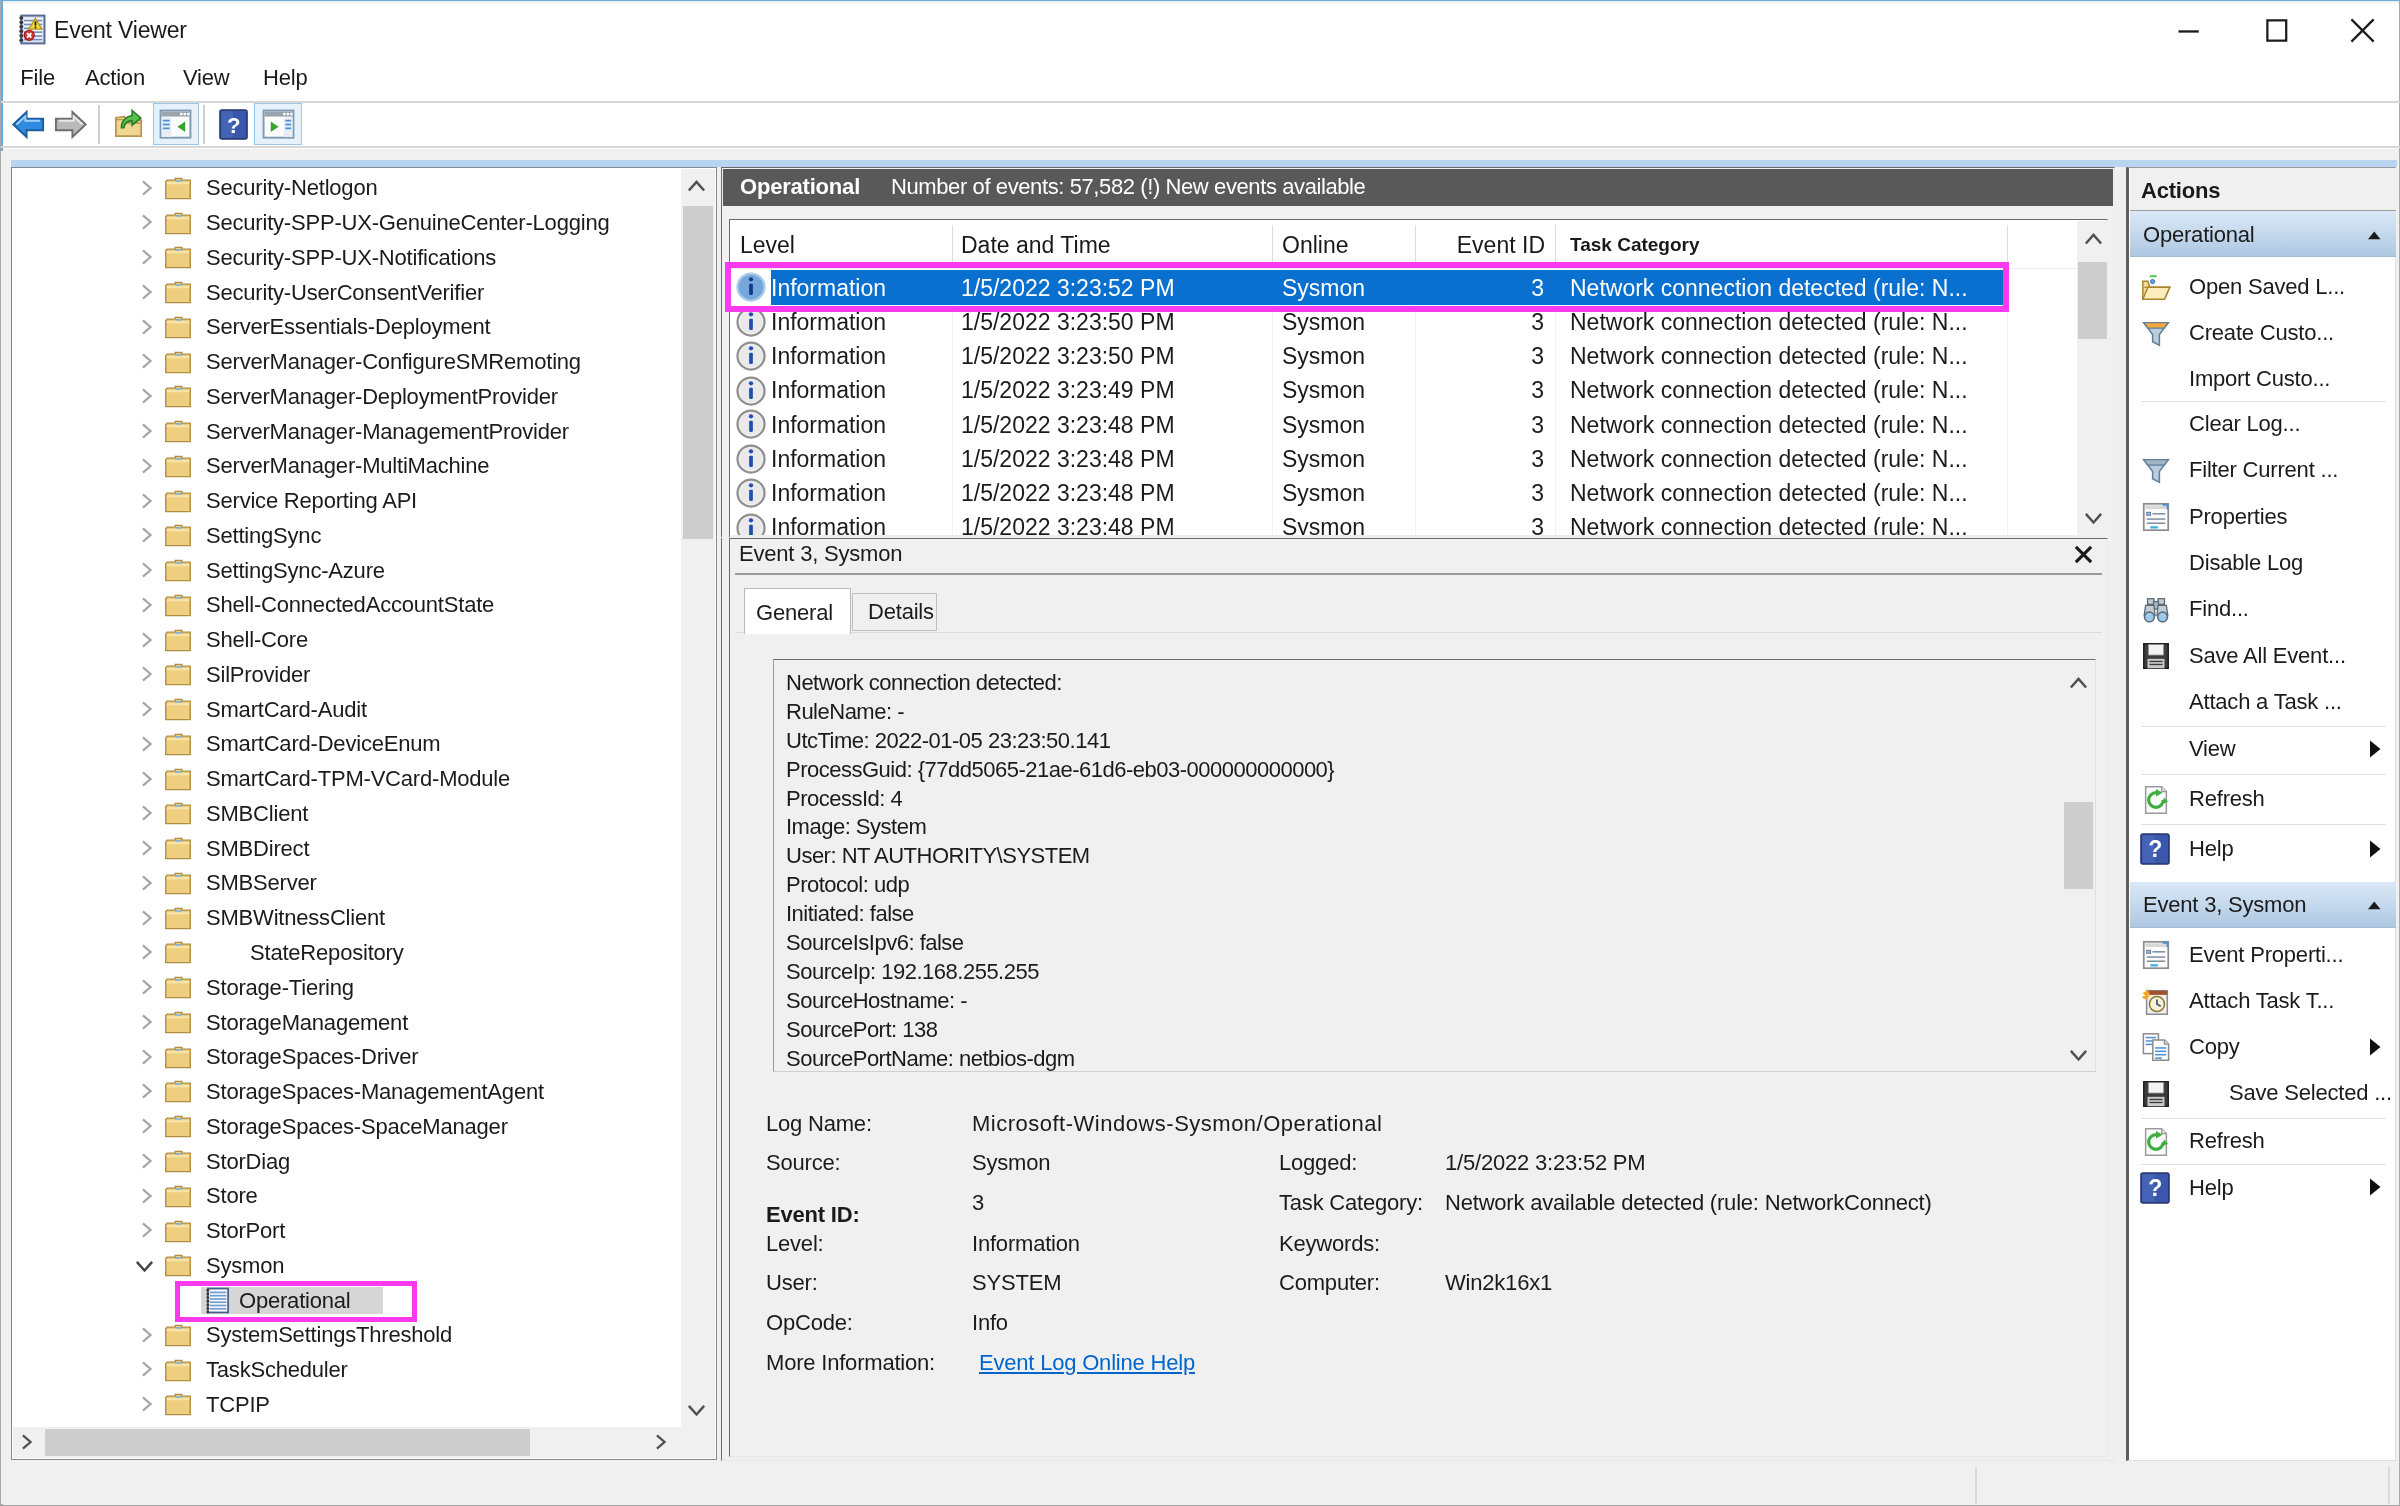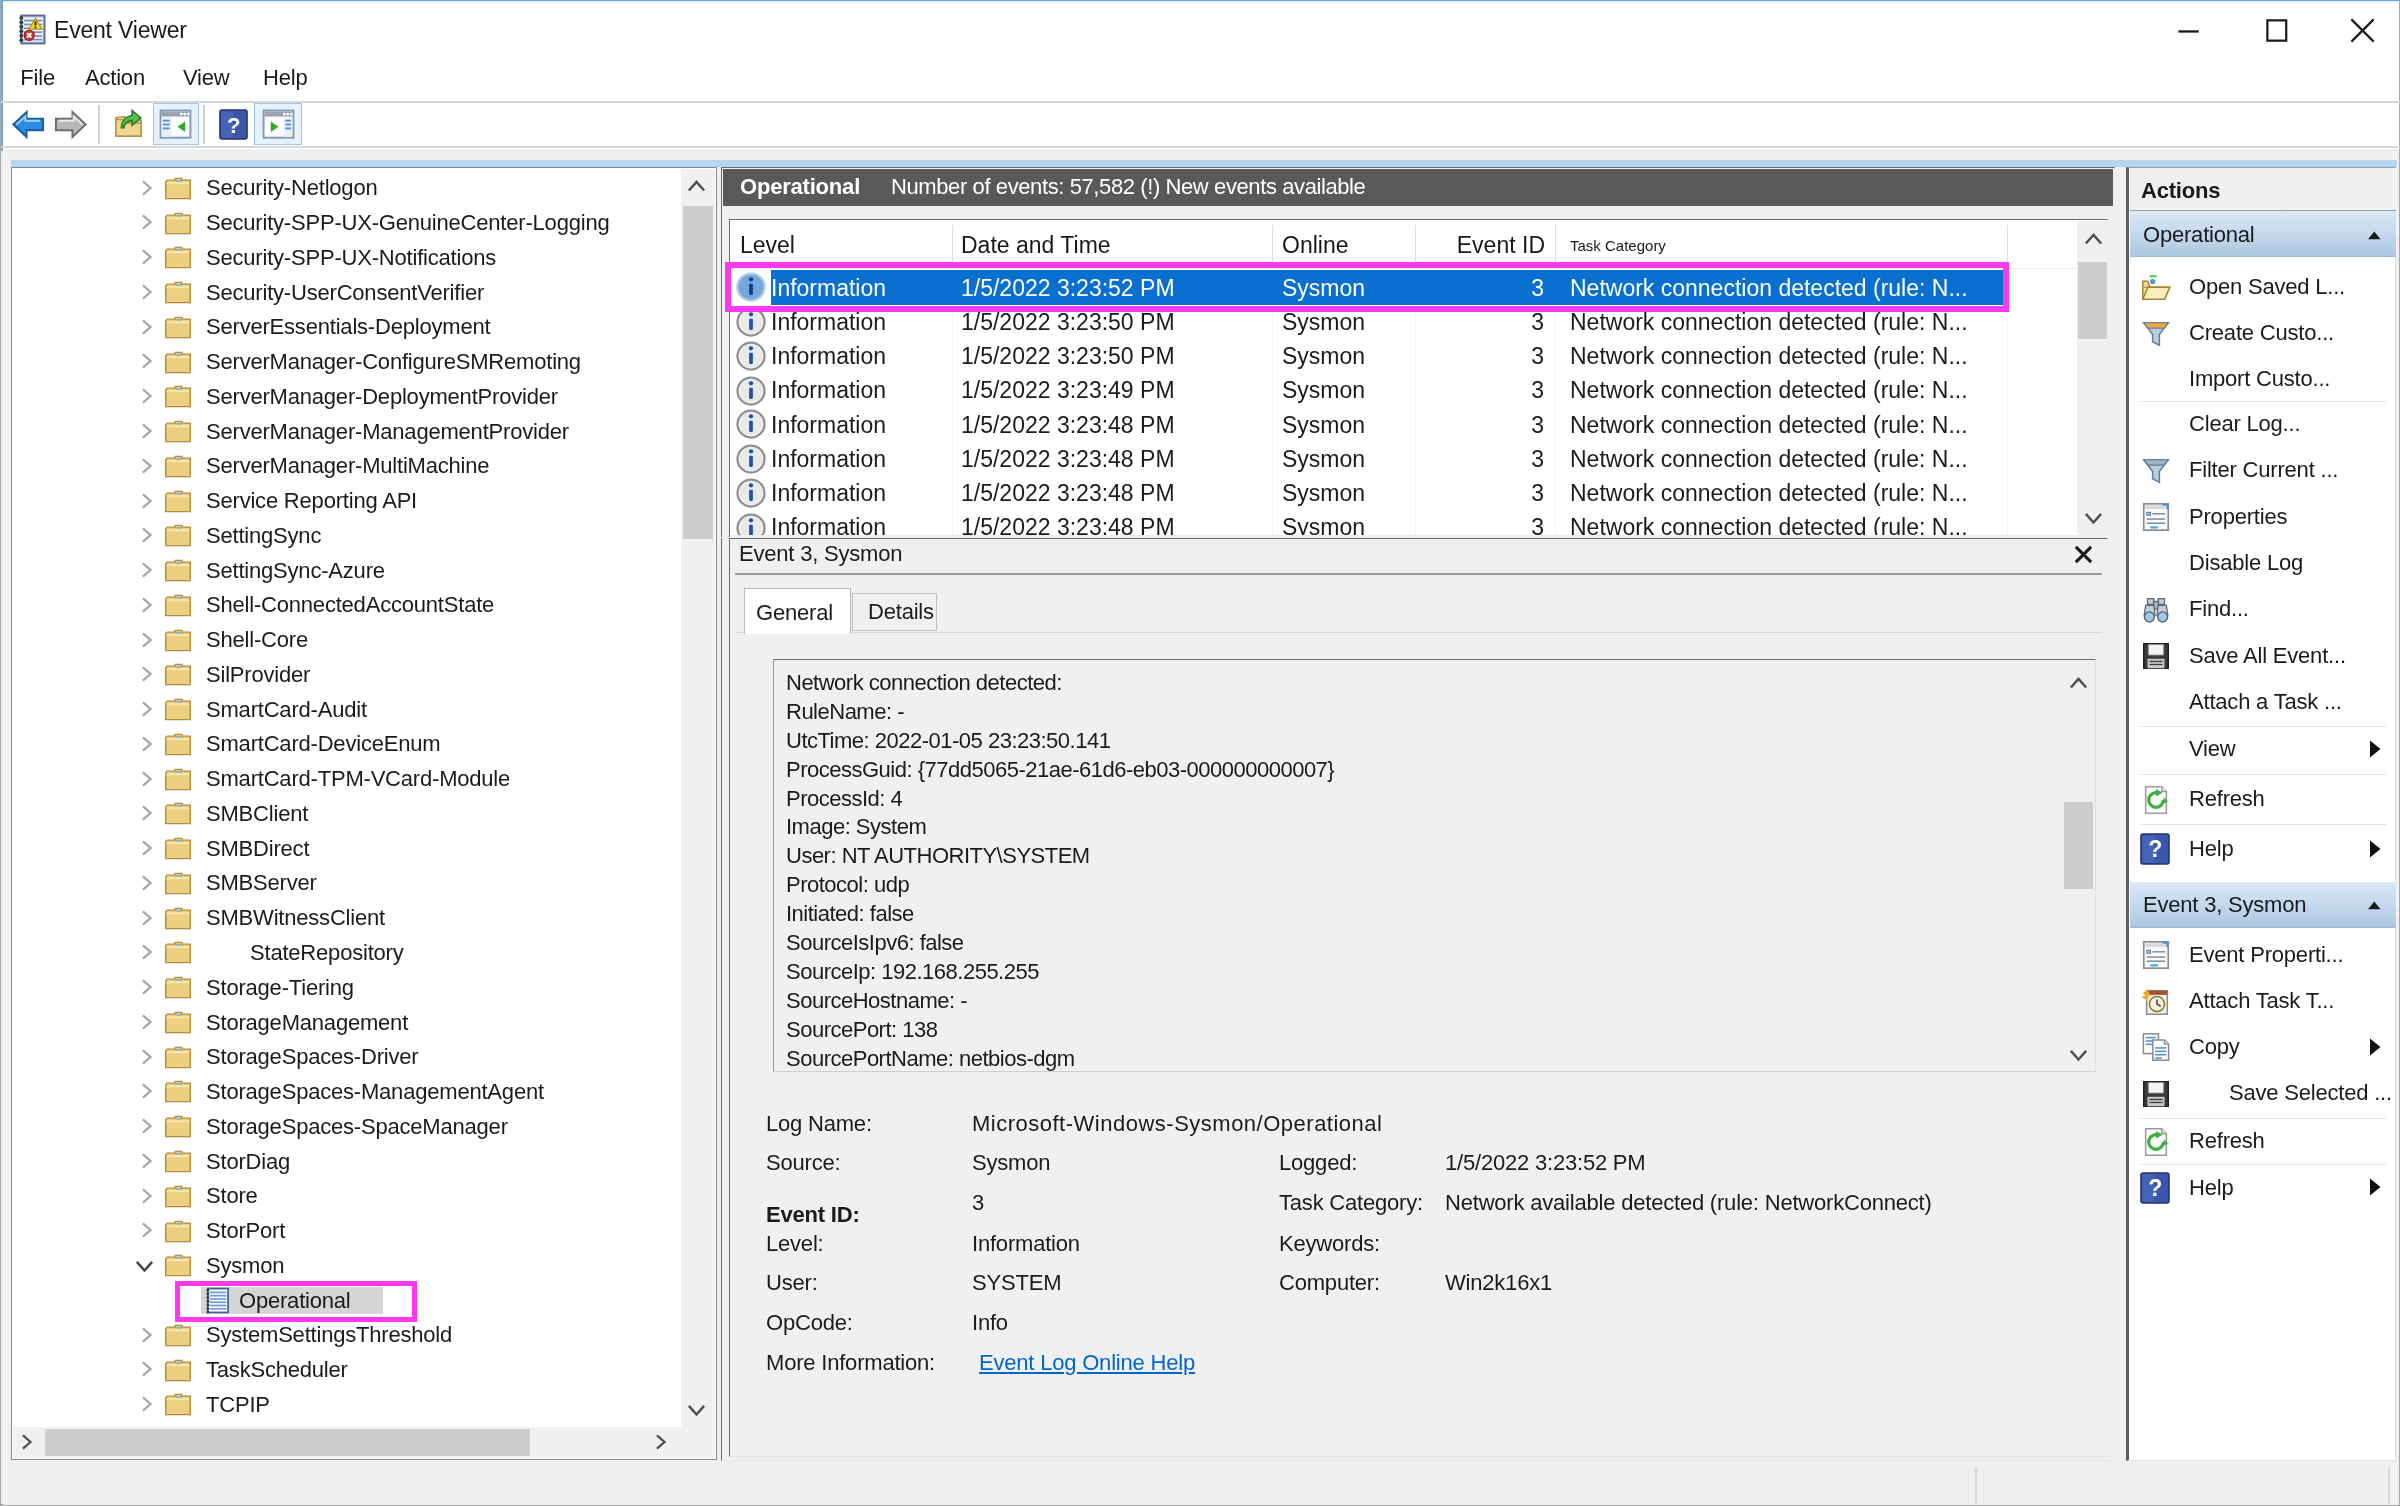--- a/index.html
+++ b/index.html
@@ -470,21 +470,21 @@
     <div class="abs" style="left:730px;top:267px;width:1346px;height:1px;background:#ededed;"></div>
     <div class="abs" style="left:951px;top:269px;width:1px;height:265px;background:#f3f3f3;"></div>
     <div class="abs" style="left:1271px;top:269px;width:1px;height:265px;background:#f3f3f3;"></div>
     <div class="abs" style="left:1414px;top:269px;width:1px;height:265px;background:#f3f3f3;"></div>
     <div class="abs" style="left:1554px;top:269px;width:1px;height:265px;background:#f3f3f3;"></div>
     <div class="abs" style="left:2006px;top:269px;width:1px;height:265px;background:#f3f3f3;"></div>
     <div class="txt" style="left:739px;top:244px;transform:translateY(-50%);font-size:23px;letter-spacing:0;color:#191919;">Level</div>
     <div class="txt" style="left:960px;top:244px;transform:translateY(-50%);font-size:23px;letter-spacing:0;color:#191919;">Date and Time</div>
     <div class="txt" style="left:1281px;top:244px;transform:translateY(-50%);font-size:23px;letter-spacing:0;color:#191919;">Online</div>
     <div class="txt" style="right:854px;top:244px;transform:translateY(-50%);font-size:23px;letter-spacing:0;color:#191919;">Event ID</div>
-    <div class="txt" style="left:1569px;top:244px;transform:translateY(-50%);font-size:15px;letter-spacing:0;color:#191919;">Task Category</div>
+    <div class="txt" style="left:1569px;top:244px;transform:translateY(-50%);font-size:19px;letter-spacing:0;color:#191919;font-weight:bold;">Task Category</div>
     <div class="abs" style="left:770px;top:269px;width:1237px;height:35px;background:#0a70cf;"></div>
     <svg class="abs" style="left:735px;top:271px" width="30" height="30" viewBox="0 0 16 16">
       <circle cx="8" cy="8" r="7.2" fill="#76a7dc" stroke="#a9cbe8" stroke-width="1.2"></circle>
       <rect x="7" y="6.2" width="2" height="6" rx="0.6" fill="#0d3e86"></rect>
       <circle cx="8" cy="3.9" r="1.15" fill="#0d3e86"></circle>
     </svg>
     <div class="txt" style="left:770px;top:287px;transform:translateY(-50%);font-size:23px;letter-spacing:0;color:#fff;">Information</div>
     <div class="txt" style="left:960px;top:287px;transform:translateY(-50%);font-size:23px;letter-spacing:0;color:#fff;">1/5/2022 3:23:52 PM</div>
     <div class="txt" style="left:1281px;top:287px;transform:translateY(-50%);font-size:23px;letter-spacing:0;color:#fff;">Sysmon</div>
     <div class="txt" style="right:855px;top:287px;transform:translateY(-50%);font-size:23px;letter-spacing:0;color:#fff;">3</div>
@@ -585,21 +585,21 @@
     <div class="abs" style="left:734px;top:572px;width:1367px;height:1.9px;background:#9a9a9a;"></div>
     <div class="abs" style="left:734px;top:631px;width:1367px;height:1px;background:#dcdcdc;"></div>
     <div class="abs" style="left:743px;top:587px;width:107px;height:46px;background:#fff;border:1px solid #b9b9b9;border-bottom:none;box-sizing:border-box;"></div>
     <div class="abs" style="left:851px;top:592px;width:85px;height:38px;background:#f0f0f0;border:1px solid #bfbfbf;box-sizing:border-box;"></div>
     <div class="txt" style="left:755px;top:612px;transform:translateY(-50%);">General</div>
     <div class="txt" style="left:867px;top:611px;transform:translateY(-50%);">Details</div>
     <div class="abs" style="left:772px;top:658px;width:1323px;height:413px;border-top:1.9px solid #6f6f6f;border-left:1.9px solid #9b9b9b;border-right:1px solid #dfdfdf;border-bottom:1px solid #cfcfcf;box-sizing:border-box;background:#f0f0f0;"></div>
     <div class="txt" style="left:785px;top:682px;transform:translateY(-50%);letter-spacing:-0.5px;">Network connection detected:</div>
     <div class="txt" style="left:785px;top:711px;transform:translateY(-50%);letter-spacing:-0.5px;">RuleName: -</div>
     <div class="txt" style="left:785px;top:740px;transform:translateY(-50%);letter-spacing:-0.5px;">UtcTime: 2022-01-05 23:23:50.141</div>
-    <div class="txt" style="left:785px;top:769px;transform:translateY(-50%);letter-spacing:-0.5px;">ProcessGuid: {77dd5065-21ae-61d6-eb03-000000000007}</div>
+    <div class="txt" style="left:785px;top:769px;transform:translateY(-50%);letter-spacing:-0.5px;">ProcessGuid: {77dd5065-21ae-61d6-eb03-000000000000}</div>
     <div class="txt" style="left:785px;top:798px;transform:translateY(-50%);letter-spacing:-0.5px;">ProcessId: 4</div>
     <div class="txt" style="left:785px;top:826px;transform:translateY(-50%);letter-spacing:-0.5px;">Image: System</div>
     <div class="txt" style="left:785px;top:855px;transform:translateY(-50%);letter-spacing:-0.5px;">User: NT AUTHORITY\SYSTEM</div>
     <div class="txt" style="left:785px;top:884px;transform:translateY(-50%);letter-spacing:-0.5px;">Protocol: udp</div>
     <div class="txt" style="left:785px;top:913px;transform:translateY(-50%);letter-spacing:-0.5px;">Initiated: false</div>
     <div class="txt" style="left:785px;top:942px;transform:translateY(-50%);letter-spacing:-0.5px;">SourceIsIpv6: false</div>
     <div class="txt" style="left:785px;top:971px;transform:translateY(-50%);letter-spacing:-0.5px;">SourceIp: 192.168.255.255</div>
     <div class="txt" style="left:785px;top:1000px;transform:translateY(-50%);letter-spacing:-0.5px;">SourceHostname: -</div>
     <div class="txt" style="left:785px;top:1029px;transform:translateY(-50%);letter-spacing:-0.5px;">SourcePort: 138</div>
     <div class="txt" style="left:785px;top:1058px;transform:translateY(-50%);letter-spacing:-0.5px;">SourcePortName: netbios-dgm</div>

